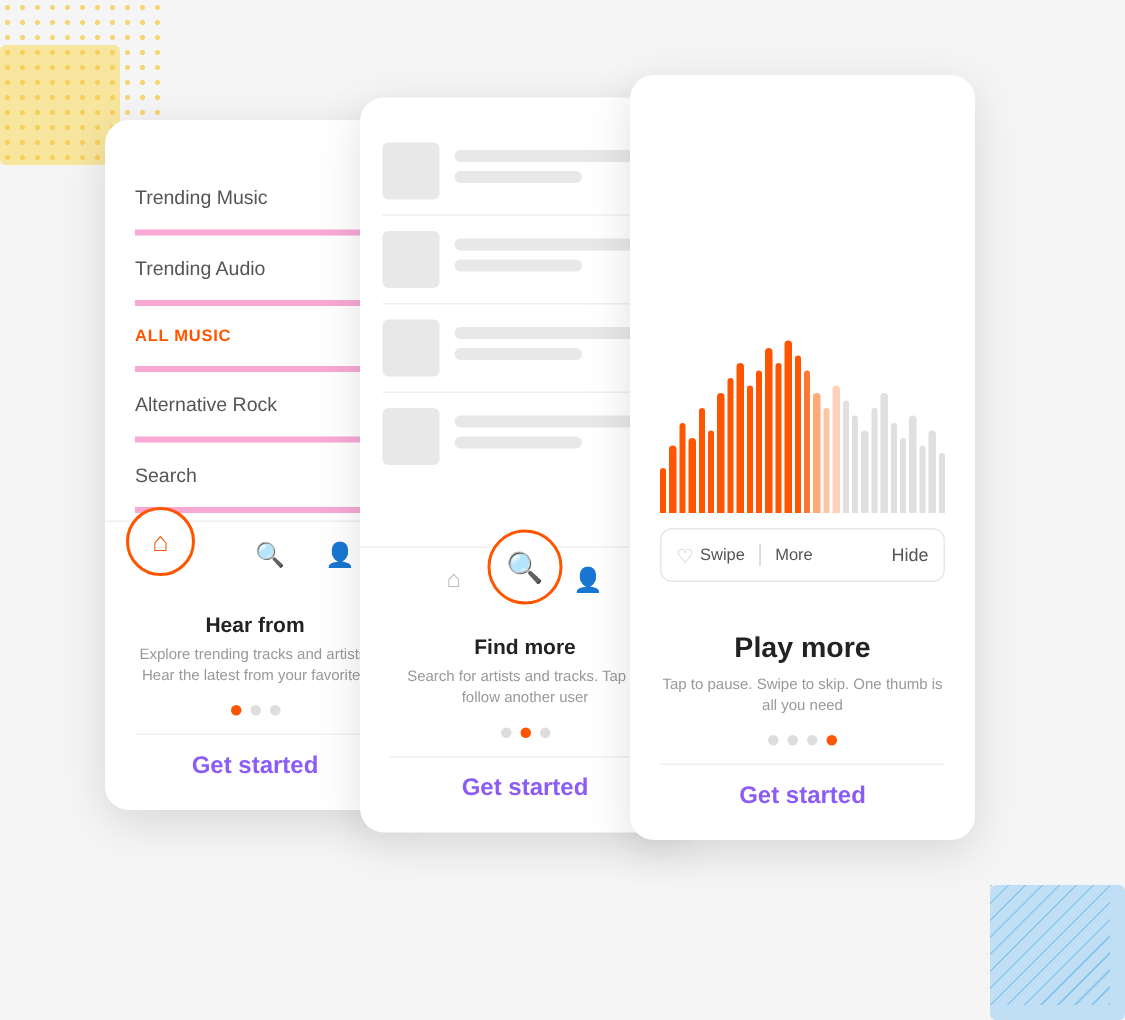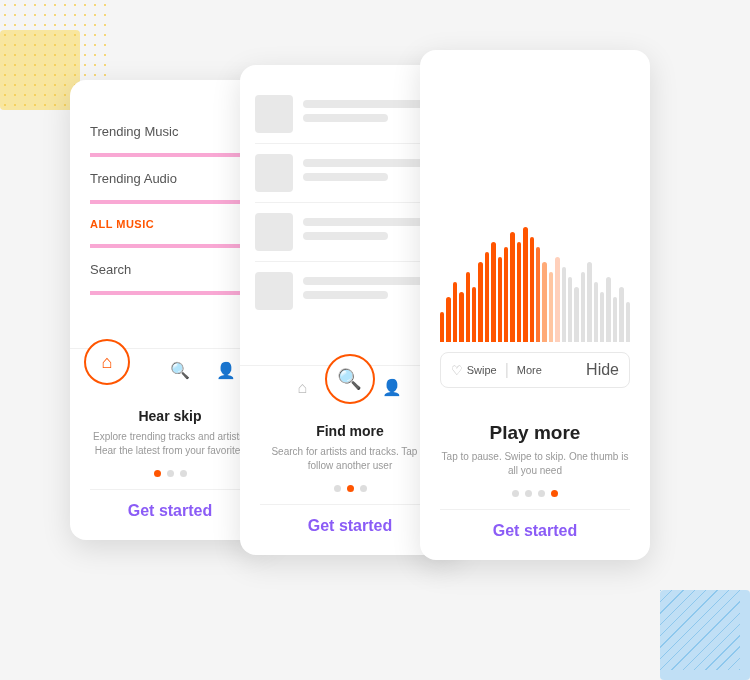--- a/index.html
+++ b/index.html
@@ -311,21 +311,21 @@
       gap: 4px;
       font-size: 11px;
       color: #555;
     }
     .heart-icon { color: #bbb; font-size: 13px; }
     .more-btn {
       font-size: 11px;
       color: #555;
     }
     .hide-btn {
-      font-size: 16px;
+      font-size: 12px;
       color: #555;
     }
     .card-3 .card-footer {
       padding: 14px 20px 20px;
       text-align: center;
     }
     .card-3 .card-footer h3 {
       font-size: 19px;
       font-weight: 700;
       color: #222;
@@ -353,35 +353,38 @@
       <div class="nav-item">
         <span>Trending Music</span>
       </div>
       <div class="nav-item">
         <span>Trending Audio</span>
       </div>
       <div class="nav-item active">
         <span>ALL MUSIC</span>
       </div>
       <div class="nav-item">
+        <span>Alternative Rock</span>
+      </div>
+      <div class="nav-item">
         <span>Search</span>
       </div>
     </div>
 
     <div class="bottom-nav">
       <div class="home-circle">
         <span class="home-icon">⌂</span>
       </div>
       <span style="margin-left:40px"></span>
       <span class="nav-icon">🔍</span>
       <span class="nav-icon">👤</span>
     </div>
 
     <div class="card-footer">
-      <h3>Hear skip</h3>
+      <h3>Hear from</h3>
       <p>Explore trending tracks and artists. Hear the latest from your favorites</p>
       <div class="dots">
         <div class="dot active"></div>
         <div class="dot"></div>
         <div class="dot"></div>
       </div>
       <div class="divider"></div>
       <a class="get-started">Get started</a>
     </div>
   </div>

